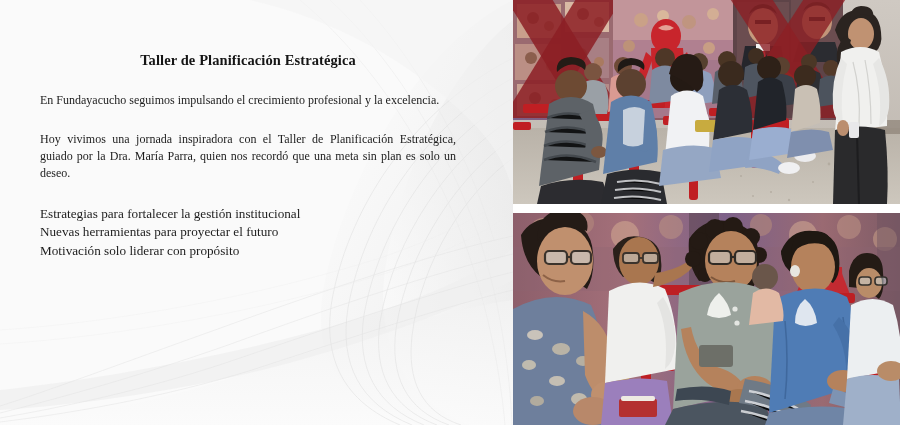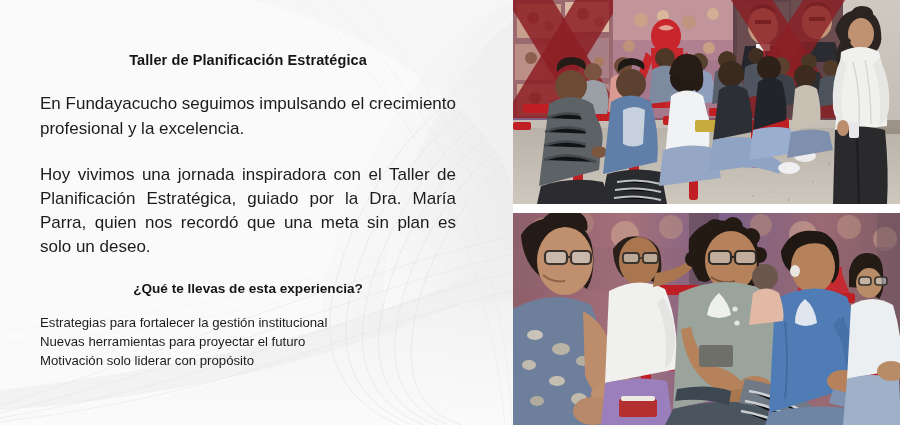--- a/index.html
+++ b/index.html
@@ -5,21 +5,21 @@
   html, body {
     margin: 0;
     padding: 0;
     background: #ffffff;
   }
   #slide {
     position: relative;
     width: 900px;
     height: 425px;
     overflow: hidden;
-    font-family: Liberation Sans, sans-serif;
+    font-family: Liberation Serif, serif;
     background: #be185d;
   }
 
   
   #left-panel {
     position: absolute;
     left: 0; top: 0;
     width: 513px; height: 425px;
     overflow: hidden;
     background:
@@ -37,21 +37,21 @@
   .title {
     font-size: 14.5px;
     font-weight: bold;
     color: #151515;
     text-align: center;
     letter-spacing: 0.1px;
     margin: 0 0 23px 0;
     line-height: 1.2;
   }
   .para {
-    font-size: 17px;
+    font-size: 12px;
     color: #1c1c1c;
     text-align: justify;
     text-align-last: left;
     line-height: 1.42;
     margin: 0 0 22px 0;
   }
   .subtitle {
     font-size: 13.6px;
     font-weight: bold;
     color: #151515;
@@ -140,21 +140,20 @@
         <path d="M0,344 C124,336 268,310 390,272 C458,248 496,226 513,210"></path>
       </g>
 
       <path d="M250,0 C330,18 410,60 470,120 C500,150 510,175 513,196 L513,0 Z" fill="#f3f3f3" opacity="0.6"></path>
     </svg>
 
     <div id="text-block">
       <p class="title">Taller de Planificación Estratégica</p>
       <p class="para">En Fundayacucho seguimos impulsando el crecimiento profesional y la excelencia.</p>
       <p class="para">Hoy vivimos una jornada inspiradora con el Taller de Planificación Estratégica, guiado por la Dra. María Parra, quien nos recordó que una meta sin plan es solo un deseo.</p>
-      <p class="subtitle">¿Qué te llevas de esta experiencia?</p>
       <div class="bullets">
         <span class="bl">Estrategias para fortalecer la gestión institucional</span>
         <span class="bl">Nuevas herramientas para proyectar el futuro</span>
         <span class="bl">Motivación solo liderar con propósito</span>
       </div>
     </div>
   </div>
 
   <div id="photo-col">
 

